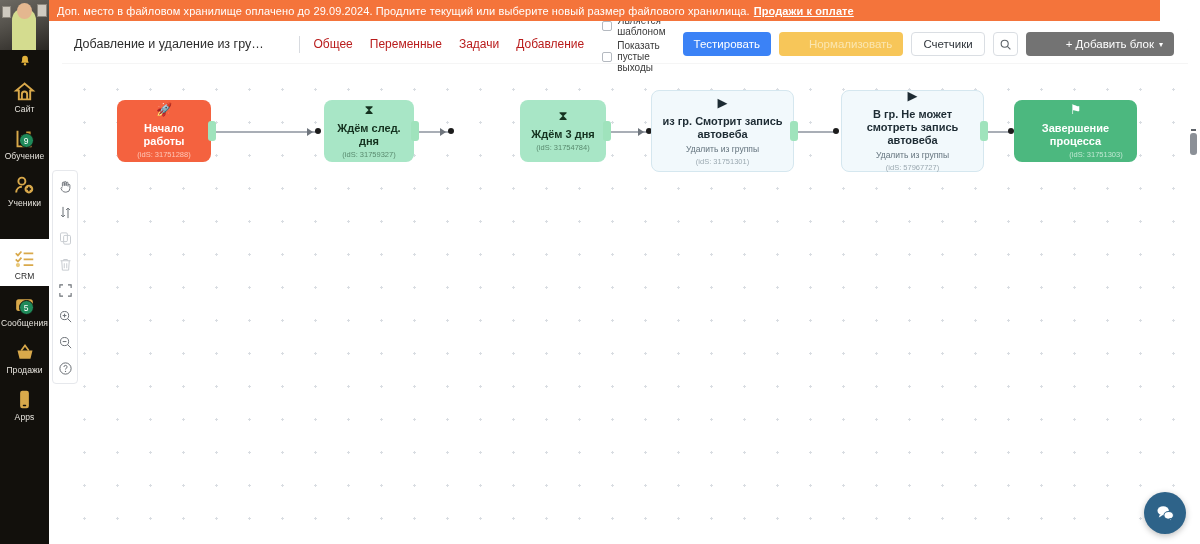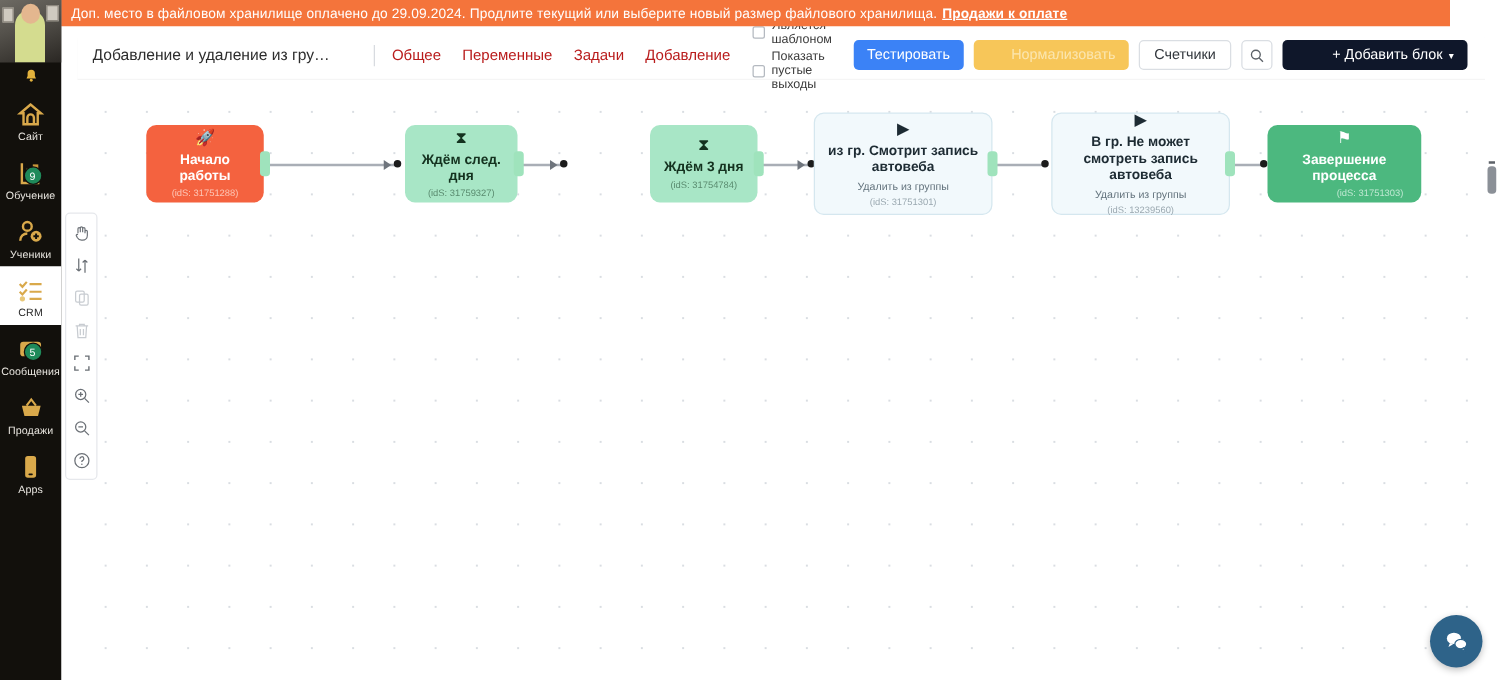--- a/index.html
+++ b/index.html
@@ -47,21 +47,21 @@
     width: 100%;
   }
   .nav-item {
     width: 49px; padding: 6px 0 5px 0;
     display: flex; flex-direction: column; align-items: center; gap: 2px;
     position: relative; cursor: pointer;
   }
   .nav-item .nav-label {
     font-size: 8.5px; color: #e8e5df; letter-spacing: .1px; line-height: 10px;
   }
-  .nav-item.active { background: #ffffff; }
+  .nav-item.active { background: #ffffff; margin-top: 26px; }
   .nav-item.active .nav-label { color: #2a2a2a; }
   .nav-icon { width: 26px; height: 24px; display: flex; align-items: flex-end; justify-content: center; position: relative; }
   .badge {
     position: absolute; right: 4px; bottom: 1px;
     min-width: 15px; height: 15px; border-radius: 8px;
     background: #1f8a5a; color: #fff; font-size: 8.5px;
     display: flex; align-items: center; justify-content: center;
     padding: 0 3px; border: 1.5px solid #12100c;
   }
 
@@ -100,21 +100,21 @@
   .btn {
     height: 24px; border-radius: 4px; font-size: 11.5px;
     display: flex; align-items: center; justify-content: center;
     padding: 0 11px; cursor: pointer; white-space: nowrap; border: none;
     font-family: "Liberation Sans", sans-serif;
   }
   .btn-blue { background: #3b82f6; color: #fff; }
   .btn-amber { background: #f7c659; color: #fbe6b0; padding-left: 30px; }
   .btn-white { background: #fff; color: #32373d; border: 1px solid #dadee3; }
   .btn-icon { width: 25px; padding: 0; background: #fff; border: 1px solid #dadee3; color: #5b6167; }
-  .btn-green { background: #0f172a; color: #fff; padding-left: 40px; }
+  .btn-green { background: #737373; color: #fff; padding-left: 40px; }
 
   
   .canvas {
     position: absolute; left: 62px; top: 63px; width: 1126px; height: 481px;
     background-color: #ffffff;
     background-image: radial-gradient(#d9dde2 1px, transparent 1.1px);
     background-size: 33px 33px;
     background-position: 6px 10px;
     overflow: hidden;
   }
@@ -382,21 +382,21 @@
       <span class="n-title">из гр. Смотрит запись автовеба</span>
       <span class="n-sub">Удалить из группы</span>
       <span class="n-id">(idS: 31751301)</span>
       <span class="port out"></span>
     </div>
 
     <div class="node pale" style="left:779px; top:27px; width:143px; height:82px;">
       <span class="n-icon">▶</span>
       <span class="n-title">В гр. Не может смотреть запись автовеба</span>
       <span class="n-sub">Удалить из группы</span>
-      <span class="n-id">(idS: 13239560)</span>
+      <span class="n-id">(idS: 57967727)</span>
       <span class="port out"></span>
     </div>
 
     <div class="node green" style="left:952px; top:37px; width:123px; height:62px;">
       <span class="n-icon">⚑</span>
       <span class="n-title">Завершение процесса</span>
       <span class="n-id">(idS: 31751303)</span>
     </div>
 
     <div class="canvas-right-edge"></div>

